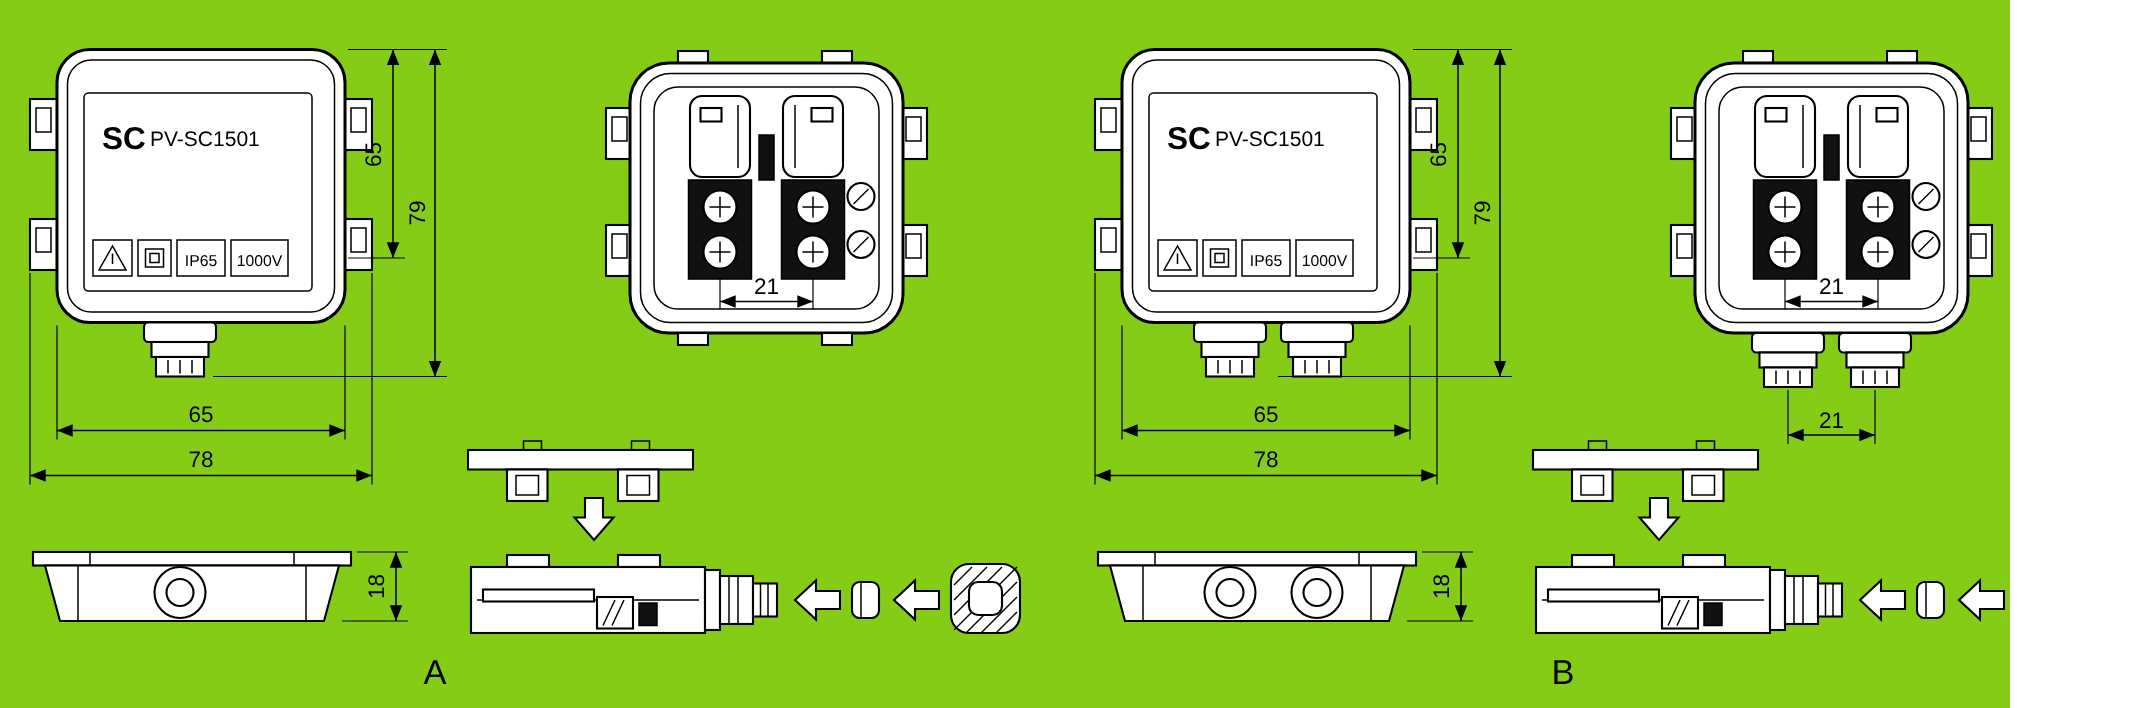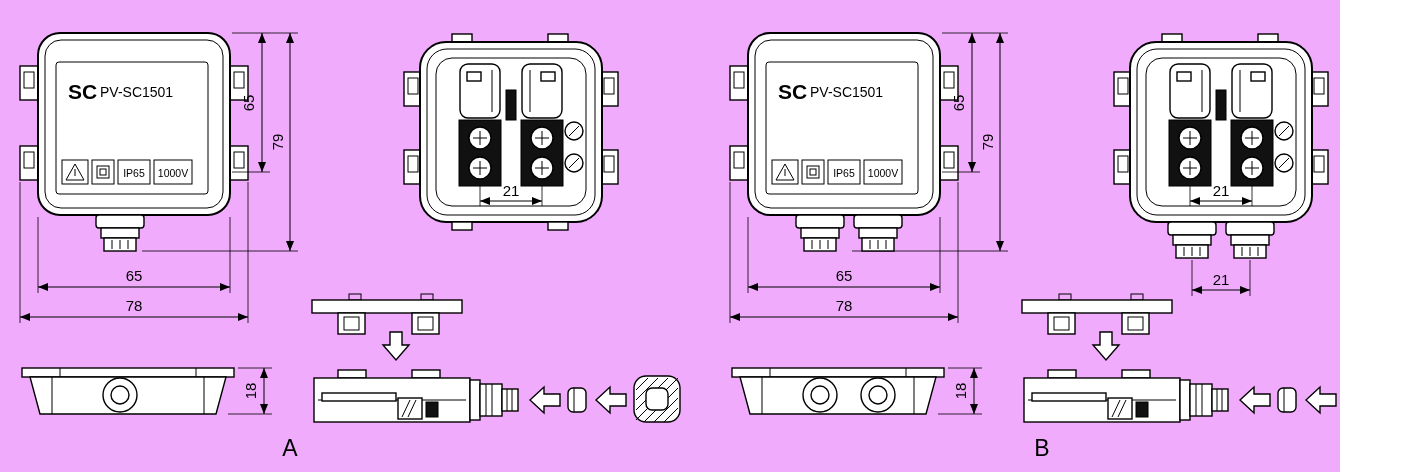--- a/index.html
+++ b/index.html
@@ -1,16 +1,16 @@
 <!DOCTYPE html>
 <html><head>
 <meta charset="utf-8">
 <style>
   html,body{margin:0;padding:0;background:#fff}
-  .sheet{position:relative;width:1340px;height:472px;background:#f0abfc;overflow:hidden}
+  .sheet{position:relative;width:1340px;height:472px;background:#84cc16;overflow:hidden}
   svg{display:block}
   .o{fill:#fff;stroke:#000;stroke-width:2}
   .wh{fill:#fff;stroke:#000;stroke-width:1.4}
   .t{fill:none;stroke:#000;stroke-width:1}
   .blk{fill:#111;stroke:#000;stroke-width:1}
   .d{fill:none;stroke:#000;stroke-width:1}
   .x{fill:none;stroke:#000;stroke-width:0.8}
   text{font-family:"Liberation Sans",sans-serif;fill:#000;stroke:none}
   .dim{font-size:15px;text-anchor:middle}
   .small{font-size:10.5px;text-anchor:middle}

